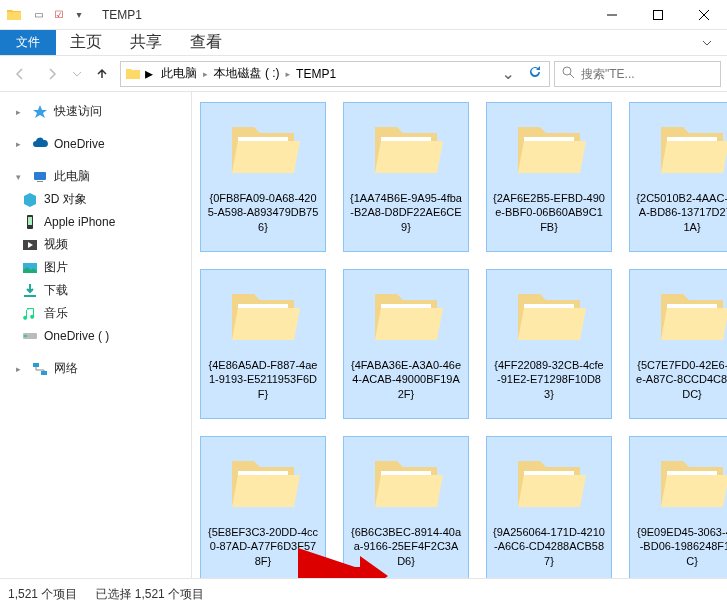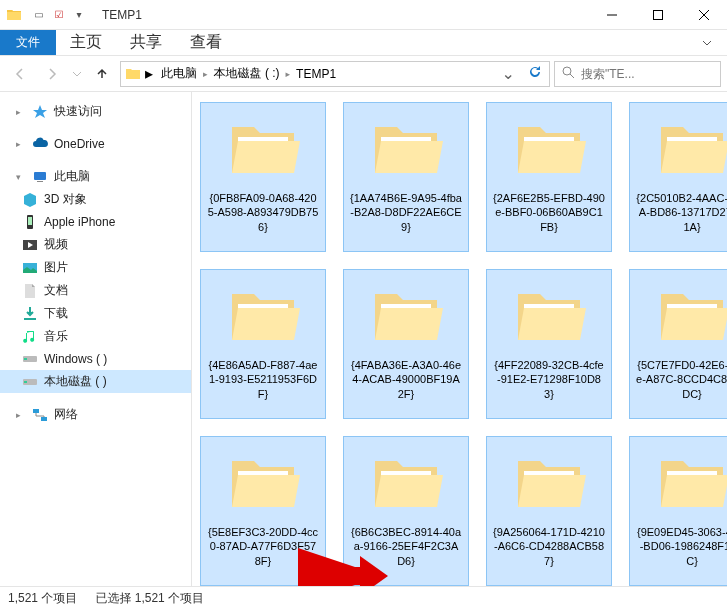--- a/index.html
+++ b/index.html
@@ -47,21 +47,21 @@
 
 .content { flex: 1; background: #fff; padding: 10px 8px; overflow: hidden; position: relative; }
 .grid { display: grid; grid-template-columns: repeat(4, 126px); gap: 17px; }
 .item { background: #cde6ff; border: 1px solid #8cc5f5; padding: 6px 4px 4px; display: flex; flex-direction: column; align-items: center; height: 150px; }
 .item .thumb { width: 78px; height: 78px; margin-bottom: 4px; }
 .item .label { font-size: 11px; text-align: center; line-height: 1.3; color: #000; word-break: break-all; padding: 0 2px; }
 
 .arrow { position: absolute; left: 106px; top: 454px; pointer-events: none; }
 
 
-.statusbar { position: absolute; bottom: 0; left: 0; right: 0; height: 24px; border-top: 1px solid #e5e5e5; display: flex; align-items: center; font-size: 12px; color: #333; padding: 0 8px; gap: 18px; background: #fff; }
+.statusbar { position: absolute; bottom: 0; left: 0; right: 0; height: 32px; border-top: 1px solid #e5e5e5; display: flex; align-items: center; font-size: 12px; color: #333; padding: 0 8px; gap: 18px; background: #fff; }
 
 
 .c-icon { display: inline-flex; }
 </style>
 </head>
 <body>
 
 <div class="titlebar">
   <div class="icons">
     <span class="folder-icon c-icon">
@@ -220,29 +220,20 @@
           <svg viewBox="0 0 16 16" width="16" height="16">
             <rect x="1" y="3" width="14" height="10" fill="#38b1d8"></rect>
             <path fill="#2a7" d="M1 10l4-3 4 3 2-2 4 3v2H1z"></path>
           </svg>
         </span>
         <span>图片</span>
       </div>
     <div class="tree-item child">
         <span class="ic">
           <svg viewBox="0 0 16 16" width="16" height="16">
-            <path fill="#ddd" d="M3 1h7l3 3v11H3z"></path>
-            <path fill="#aaa" d="M10 1v3h3z"></path>
-          </svg>
-        </span>
-        <span>文档</span>
-      </div>
-    <div class="tree-item child">
-        <span class="ic">
-          <svg viewBox="0 0 16 16" width="16" height="16">
             <path fill="#2a9" d="M8 1v8m-3-3l3 3 3-3" stroke="#2a9" stroke-width="2"></path>
             <rect x="2" y="12" width="12" height="2" fill="#2a9"></rect>
           </svg>
         </span>
         <span>下载</span>
       </div>
     <div class="tree-item child">
         <span class="ic">
           <svg viewBox="0 0 16 16" width="16" height="16">
             <path fill="#1d8" d="M5 2v9a2 2 0 1 1-1-1V4l8-2v8a2 2 0 1 1-1-1V2z"></path>
@@ -250,30 +241,21 @@
         </span>
         <span>音乐</span>
       </div>
     <div class="tree-item child">
         <span class="ic">
           <svg viewBox="0 0 16 16" width="16" height="16">
             <rect x="1" y="5" width="14" height="6" fill="#bbb" rx="1"></rect>
             <rect x="2" y="7" width="3" height="2" fill="#3c9"></rect>
           </svg>
         </span>
-        <span>Windows (   )</span>
-      </div>
-    <div class="tree-item child selected">
-        <span class="ic">
-          <svg viewBox="0 0 16 16" width="16" height="16">
-            <rect x="1" y="5" width="14" height="6" fill="#bbb" rx="1"></rect>
-            <rect x="2" y="7" width="3" height="2" fill="#3c9"></rect>
-          </svg>
-        </span>
-        <span>本地磁盘 (    )</span>
+        <span>OneDrive (   )</span>
       </div>
     <div class="tree-gap"></div>
     <div class="tree-item">
       <span class="exp">▸</span>
       <span class="ic">
           <svg viewBox="0 0 16 16" width="16" height="16">
             <rect x="1" y="2" width="6" height="4" fill="#2b9bd8"></rect>
             <rect x="9" y="10" width="6" height="4" fill="#2b9bd8"></rect>
             <path d="M4 6v3h8v1" stroke="#888" fill="none"></path>
           </svg>

